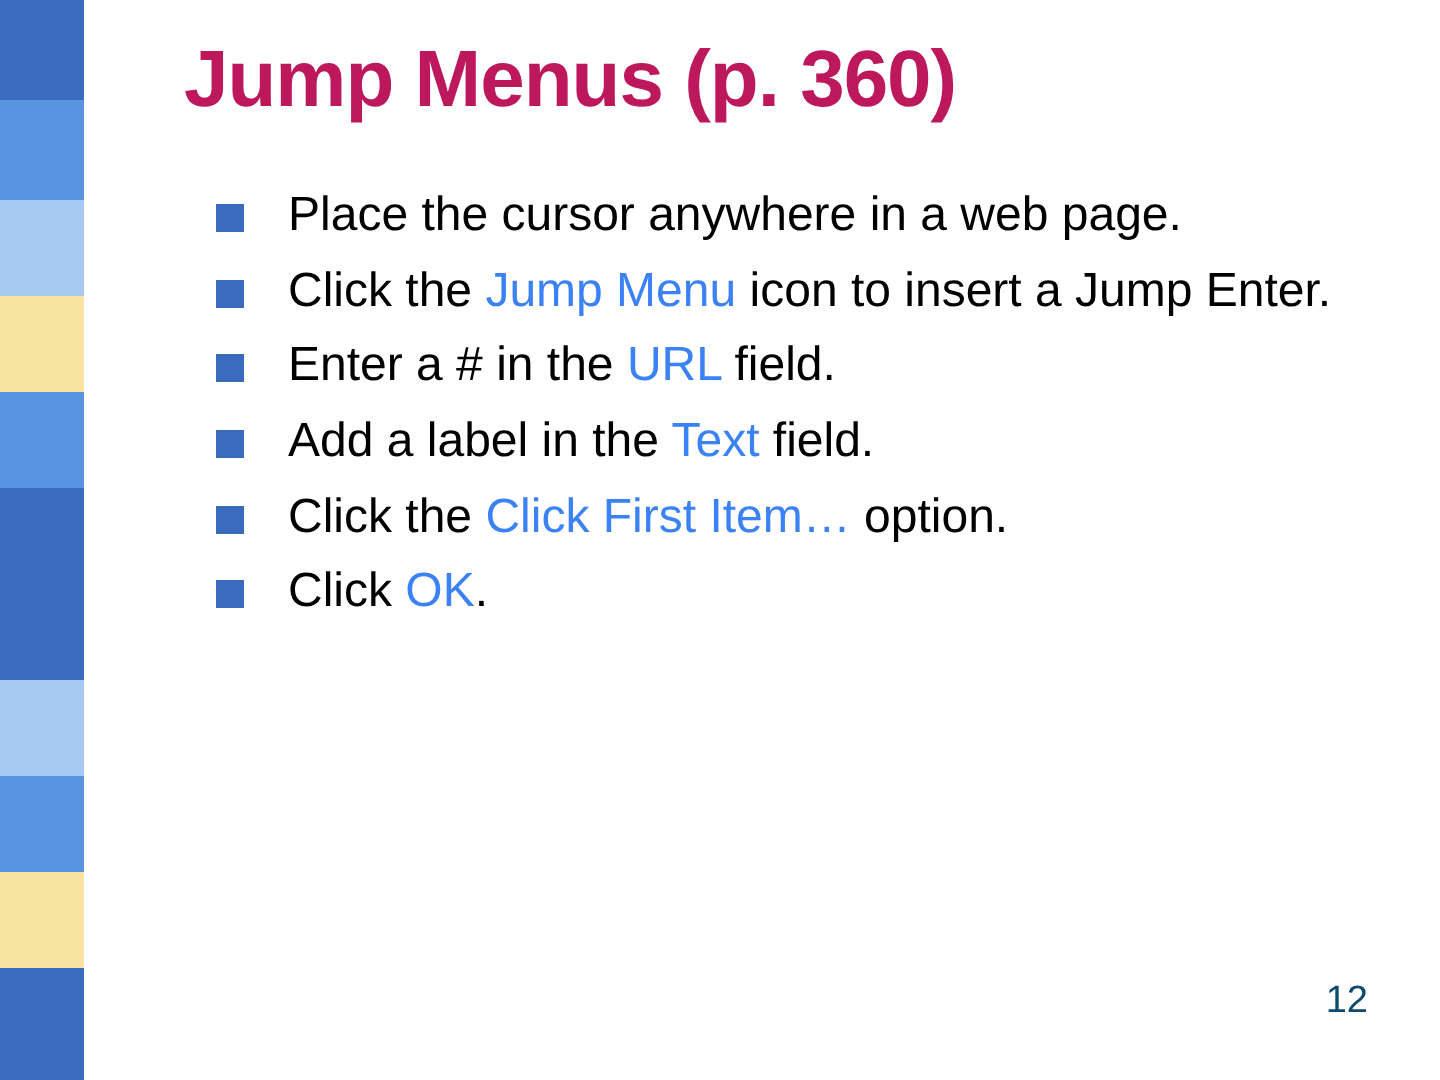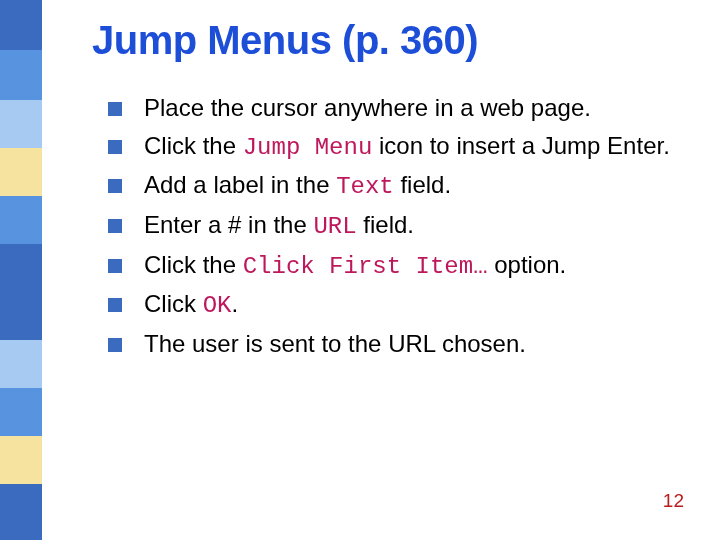--- a/index.html
+++ b/index.html
@@ -23,21 +23,21 @@
   .seg9 { background: #5893e0; height: 48px; }
   .seg10 { background: #f6e39f; height: 48px; }
   .seg11 { background: #3a6bbf; height: 58px; }
 
   .title {
     position: absolute;
     left: 92px; top: 18px;
     font-family: "Arial Black", Arial, sans-serif;
     font-weight: 900;
     font-size: 40px;
-    color: #1d4ed8;
+    color: #be185d;
     letter-spacing: -0.5px;
   }
 
   .content {
     position: absolute;
     left: 92px; top: 92px;
     width: 600px;
   }
 
   .item {
@@ -50,27 +50,27 @@
     padding-left: 16px;
   }
   .item .bullet {
     flex: 0 0 14px;
     width: 14px; height: 14px;
     background: #3a6bbf;
     margin-top: 10px;
     margin-right: 22px;
   }
   .item .text { flex: 1; }
-  .link { color: #be185d; font-family: Liberation Mono, monospace; }
+  .link { color: #3b82f6; }
 
   .pagenum {
     position: absolute;
     right: 36px; bottom: 28px;
     font-size: 19px;
-    color: #b91c1c;
+    color: #0c4a6e;
   }
 </style>
 </head>
 <body>
 
 <div class="sidebar">
   <div class="seg seg1"></div>
   <div class="seg seg2"></div>
   <div class="seg seg3"></div>
   <div class="seg seg4"></div>
@@ -89,33 +89,29 @@
     <div class="item">
       <div class="bullet"></div>
       <div class="text"><span>Place the cursor anywhere in a web page.</span></div>
     </div>
     <div class="item">
       <div class="bullet"></div>
       <div class="text"><span>Click the </span><span class="link">Jump Menu</span><span> icon to insert a Jump Enter.</span></div>
     </div>
     <div class="item">
       <div class="bullet"></div>
-      <div class="text"><span>Add a label in the </span><span class="link">Text</span><span> field.</span></div>
+      <div class="text"><span>Enter a # in the </span><span class="link">URL</span><span> field.</span></div>
     </div>
     <div class="item">
       <div class="bullet"></div>
-      <div class="text"><span>Enter a # in the </span><span class="link">URL</span><span> field.</span></div>
+      <div class="text"><span>Add a label in the </span><span class="link">Text</span><span> field.</span></div>
     </div>
     <div class="item">
       <div class="bullet"></div>
       <div class="text"><span>Click the </span><span class="link">Click First Item…</span><span> option.</span></div>
     </div>
     <div class="item">
       <div class="bullet"></div>
       <div class="text"><span>Click </span><span class="link">OK</span><span>.</span></div>
     </div>
-    <div class="item">
-      <div class="bullet"></div>
-      <div class="text"><span>The user is sent to the URL chosen.</span></div>
-    </div>
   </div>
 
 <div class="pagenum">12</div>
 
 </body></html>

